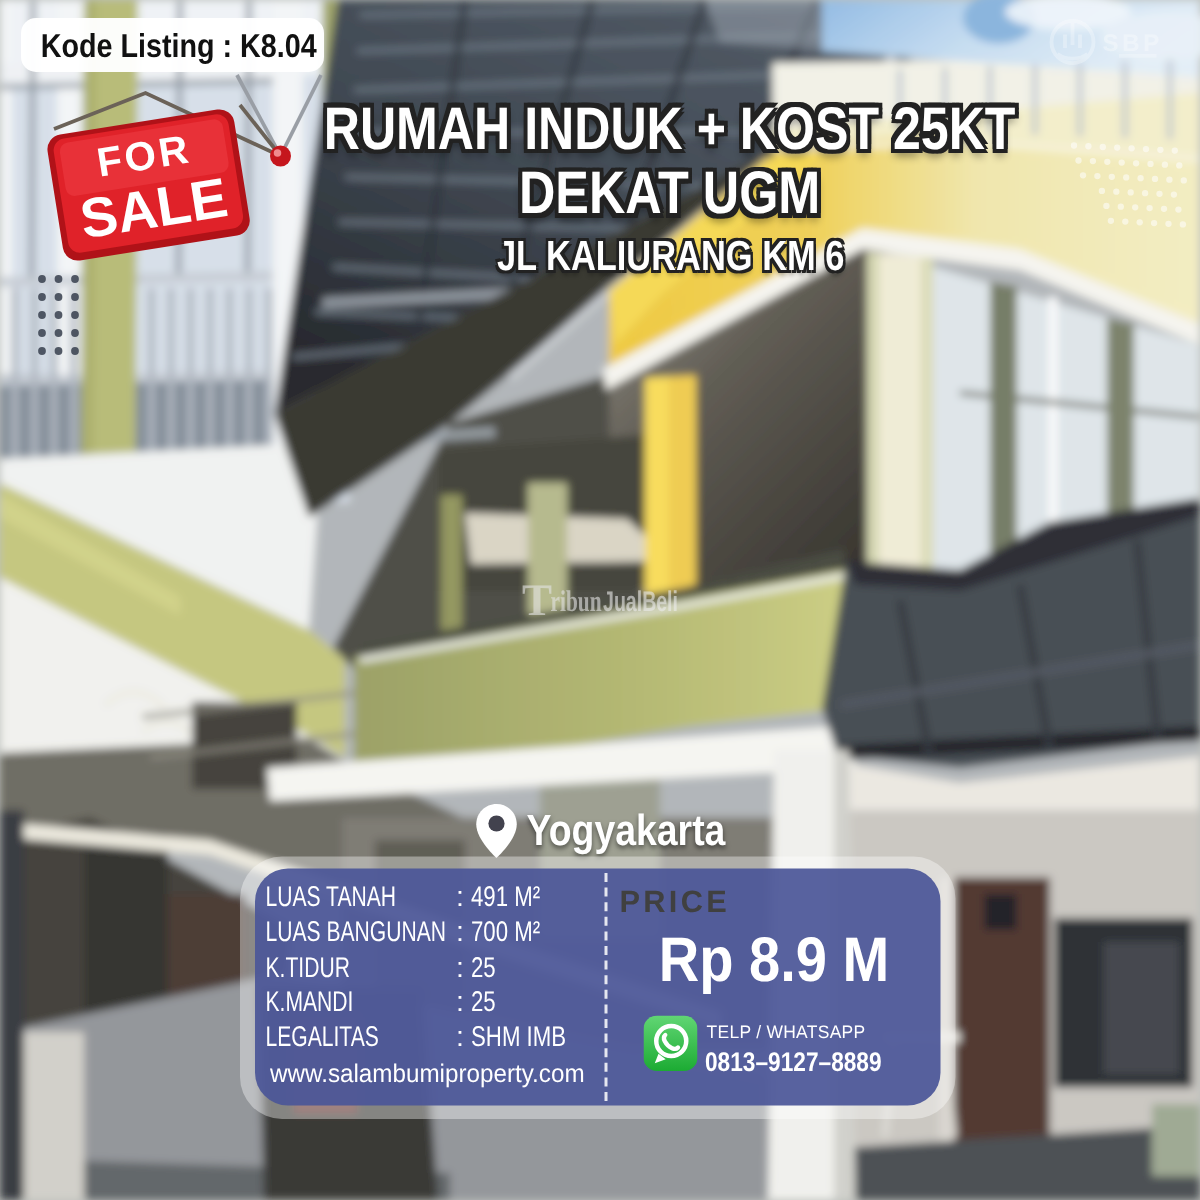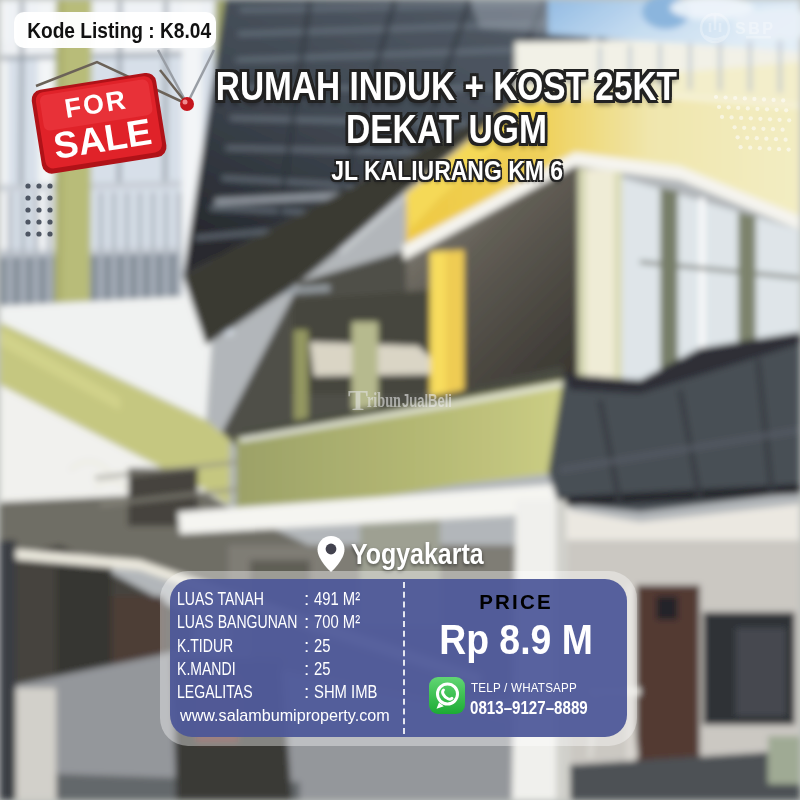--- a/index.html
+++ b/index.html
@@ -366,21 +366,21 @@
 </div>
 <div class="ovl" style="left:314px;top:587px;color:#fff;font-size:19px;line-height:23.3px;transform:scaleX(0.78);transform-origin:0 0;">
   <div>491 M²</div>
       <div>700 M²</div>
       <div>25</div>
       <div>25</div>
       <div>SHM IMB</div>
 </div>
 <div class="ovl" style="left:180px;top:706px;color:#fff;font-size:17px;transform:scaleX(0.95);transform-origin:0 0;">www.salambumiproperty.com</div>
 
-<div class="ovl" style="left:413px;top:590px;width:206px;text-align:center;font-weight:bold;font-size:20.5px;letter-spacing:2.2px;color:#000000;">PRICE</div>
+<div class="ovl" style="left:413px;top:590px;width:206px;text-align:left;font-weight:bold;font-size:20.5px;letter-spacing:2.2px;color:#404040;">PRICE</div>
 <div class="ovl" style="left:413px;top:616px;width:206px;text-align:center;font-weight:bold;font-size:42px;color:#fff;transform:scaleX(0.89);transform-origin:50% 0;">Rp 8.9 M</div>
 
 <svg class="ovl" style="left:429px;top:677px;" width="36" height="37" viewBox="0 0 36 37">
   <rect x="0" y="0" width="36" height="37" rx="9" fill="url(#wagrad)"></rect>
   <circle cx="18.5" cy="17" r="10" stroke="#ffffff" stroke-width="3" fill="none"></circle>
   <polygon points="10,25.5 7.5,31.8 14.8,29.2" fill="#ffffff"></polygon>
   <path d="M14.5,13 c-1,0.9 -1.3,2.3 -0.3,4.2 c1.1,2.1 2.8,3.7 4.8,4.6 c1.9,0.85 3.2,0.4 4,-0.5" stroke="#ffffff" stroke-width="2.9" fill="none" stroke-linecap="round"></path>
 </svg>
 <div class="ovl" style="left:471px;top:681px;font-size:12px;letter-spacing:0.2px;color:#fff;transform:scaleX(0.97);transform-origin:0 0;">TELP / WHATSAPP</div>
 <div class="ovl" style="left:470px;top:698px;font-size:18px;font-weight:bold;color:#fff;transform:scaleX(0.84);transform-origin:0 0;">0813–9127–8889</div>

